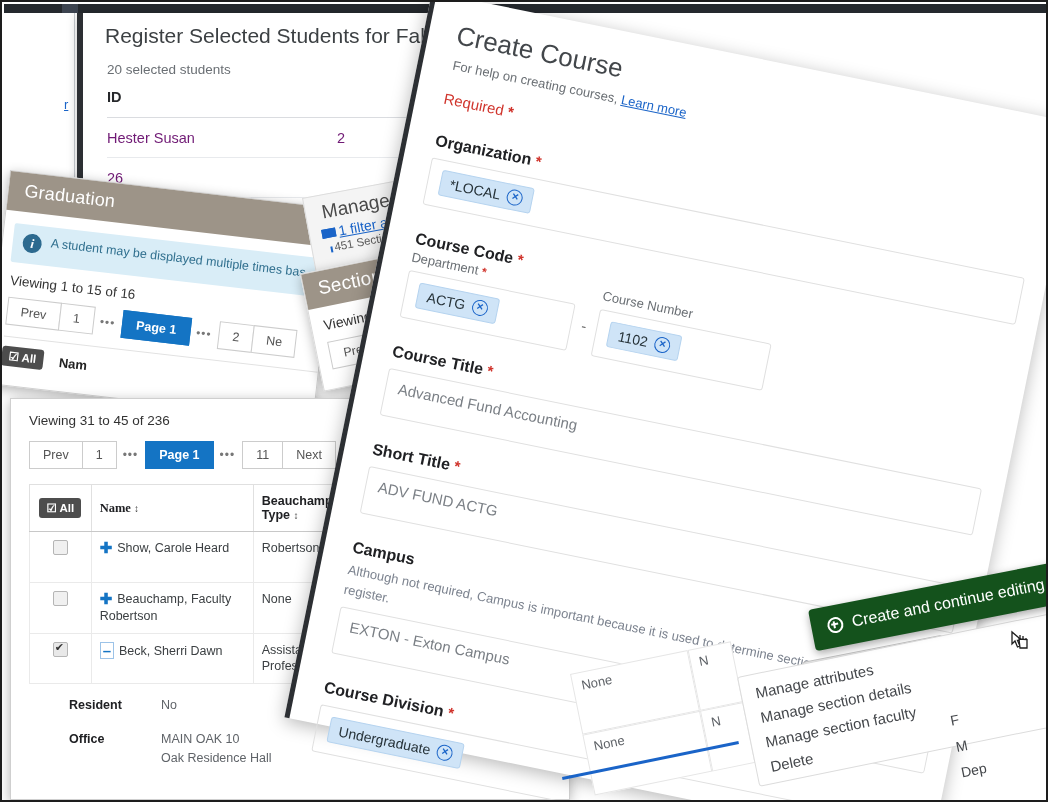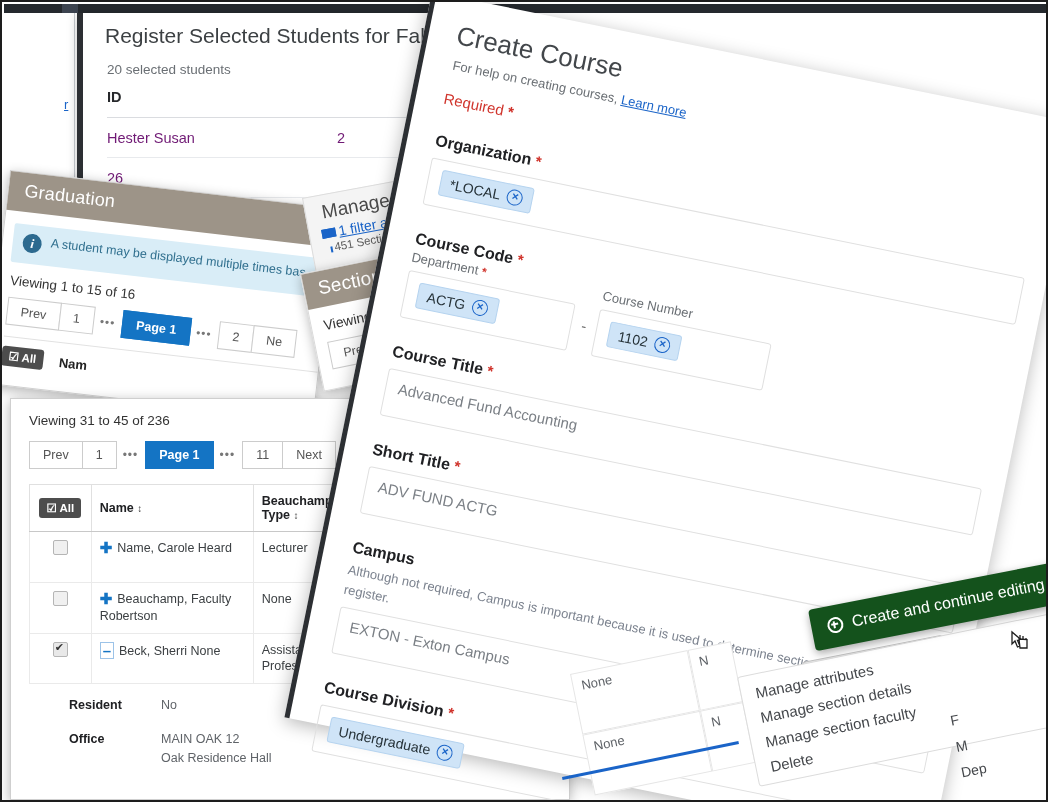--- a/index.html
+++ b/index.html
@@ -344,68 +344,68 @@
       </span>
       <span class="bbtn" style="margin-left:7px;">Option</span>
     </div>
 
     <table id="fac-table">
       <thead>
         <tr>
           <th style="width:46px;text-align:center;">
             <span class="chk-all">☑ <span>All</span></span>
           </th>
-          <th style="width:180px;">
+          <th style="width:180px;font-family:Liberation Serif, serif;">
             <span>Name</span> <span class="sortarrow">↕</span>
           </th>
           <th style="width:92px;">
             <span>Beauchamp Type</span> <span class="sortarrow">↕</span>
           </th>
           <th style="width:148px;">
             <span>Certification</span> <span class="sortarrow">↕</span>
           </th>
           <th style="width:60px;">
             <span>Active</span><br><span class="sortarrow">↕</span>
           </th>
         </tr>
       </thead>
       <tbody>
         <tr>
           <td style="text-align:center;"><span class="cbx"></span></td>
-          <td><span class="exp-plus">✚</span><span>Name, Carole Heard</span></td>
-          <td>Lecturer</td>
+          <td><span class="exp-plus">✚</span><span>Show, Carole Heard</span></td>
+          <td>Robertson</td>
           <td>Cisco Cert Internetwork Expert</td>
           <td>Yes</td>
         </tr>
         <tr>
           <td style="text-align:center;"><span class="cbx"></span></td>
           <td><span class="exp-plus">✚</span><span>Beauchamp, Faculty Robertson</span></td>
           <td class="subtle">None</td>
           <td>Cisco Cert Internetwork Expert</td>
           <td>Yes</td>
         </tr>
         <tr>
           <td style="text-align:center;"><span class="cbx on"></span></td>
-          <td><span class="exp-minus">–</span><span>Beck, Sherri None</span></td>
+          <td><span class="exp-minus">–</span><span>Beck, Sherri Dawn</span></td>
           <td>Assistant Professor</td>
           <td>Cisco Cert Internetwork Expert</td>
           <td>Yes</td>
         </tr>
       </tbody>
     </table>
 
     <div id="fac-detail">
       <div class="drow">
         <div class="dlabel">Resident</div>
         <div class="dval">No</div>
       </div>
       <div class="drow">
         <div class="dlabel">Office</div>
         <div class="dval">
-          <div>MAIN OAK 12</div>
+          <div>MAIN OAK 10</div>
           <div>Oak Residence Hall</div>
 
         </div>
       </div>
 
     </div>
   </div>
 
   <div class="panel" id="create-course">
     <div id="cc-title">Create Course</div>

